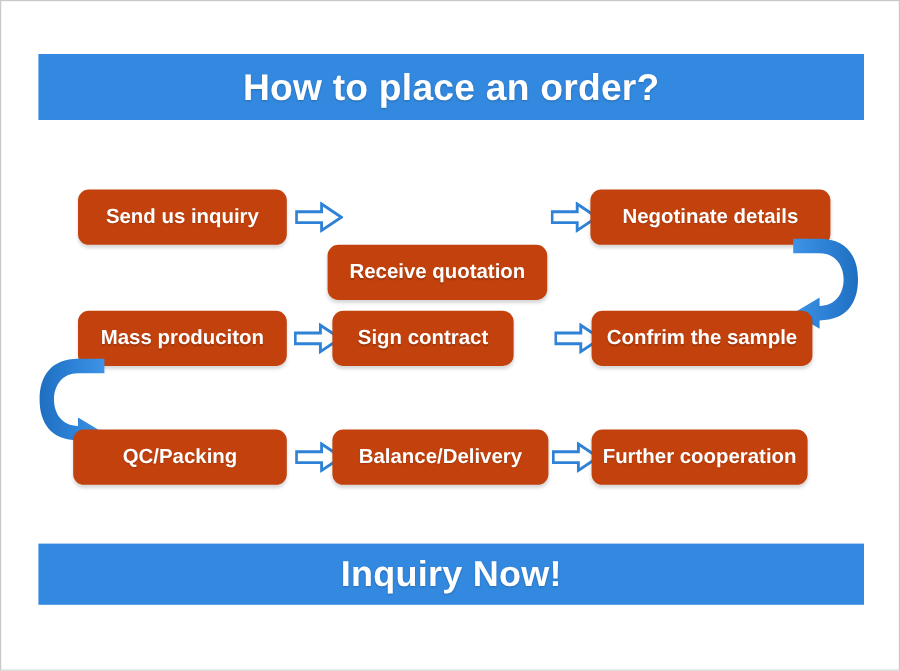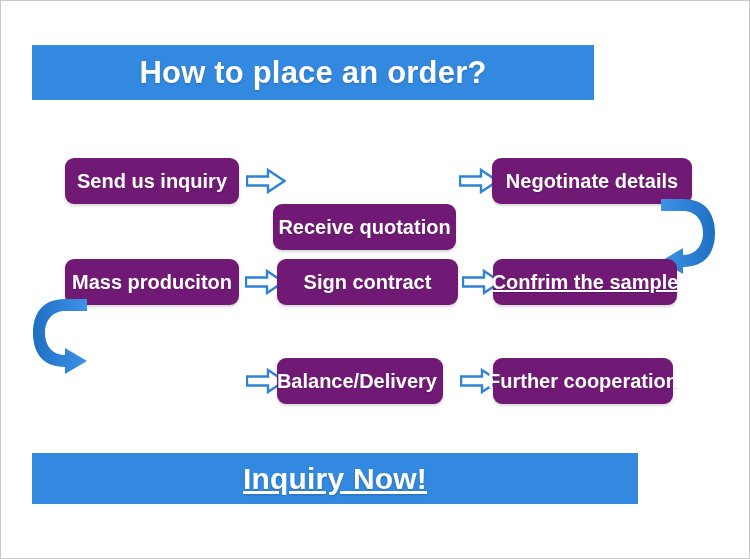--- a/index.html
+++ b/index.html
@@ -28,63 +28,62 @@
     align-items: center;
     justify-content: center;
     color: #ffffff;
     font-weight: bold;
     letter-spacing: 0.2px;
     text-shadow: 0 1px 2px rgba(0,0,0,0.22);
   }
   #banner-top {
     left: 31px;
     top: 44px;
-    width: 562px;
+    width: 688px;
     height: 55px;
     font-size: 31px;
   }
   #banner-bottom {
     left: 31px;
     top: 452px;
-    width: 606px;
+    width: 688px;
     height: 51px;
     font-size: 30px;
-    text-decoration: underline;
   }
 
   
   .node {
     position: absolute;
-    background: #701a75;
+    background: #c2410c;
     border-radius: 9px;
     display: flex;
     align-items: center;
     justify-content: center;
     color: #ffffff;
-    font-size: 20px;
+    font-size: 17px;
     font-weight: bold;
     height: 46px;
     box-shadow: 0 2px 3px rgba(0,0,0,0.16);
     text-shadow: 0 1px 1px rgba(0,0,0,0.18);
     box-sizing: border-box;
     padding: 0 6px;
     white-space: nowrap;
   }
 
   
   #node-r1c1 { left: 64px;  top: 157px; width: 174px; }
   #node-r1c2 { left: 272px; top: 157px; width: 183px; margin-top: 46px; }
   #node-r1c3 { left: 491px; top: 157px; width: 200px; }
   
   #node-r2c1 { left: 64px;  top: 258px; width: 174px; }
-  #node-r2c2 { left: 276px; top: 258px; width: 181px; }
-  #node-r2c3 { left: 492px; top: 258px; width: 184px; text-decoration: underline; }
+  #node-r2c2 { left: 276px; top: 258px; width: 151px; }
+  #node-r2c3 { left: 492px; top: 258px; width: 184px; }
   
   #node-r3c1 { left: 60px;  top: 357px; width: 178px; }
-  #node-r3c2 { left: 276px; top: 357px; width: 166px; justify-content: flex-end; }
+  #node-r3c2 { left: 276px; top: 357px; width: 180px; }
   #node-r3c3 { left: 492px; top: 357px; width: 180px; text-align: center; }
 
   
   .arrow-straight {
     position: absolute;
     width: 40px;
     height: 26px;
   }
   #arrow-r1-a { left: 245px; top: 167px; }
   #arrow-r1-b { left: 458px; top: 167px; }
@@ -208,20 +207,23 @@
                L 58,66
                L 36,53
                L 36,60
                C 23,60 16,50 16,38
                C 16,26 23,16 36,16
                L 58,16
                Z" fill="url(#gradLeft)"></path>
     </svg>
   </div>
 
+  <div class="node" id="node-r3c1">
+    <span>QC/Packing</span>
+  </div>
 
   <div class="arrow-straight" id="arrow-r3-a">
     <svg viewBox="0 0 40 26" width="40" height="26" aria-hidden="true">
       <polygon points="1,8.5 22,8.5 22,2 38.5,13 22,24 22,17.5 1,17.5" fill="#ffffff" stroke="#2f82d6" stroke-width="2.4" stroke-linejoin="miter"></polygon>
     </svg>
   </div>
 
   <div class="node" id="node-r3c2">
     <span>Balance/Delivery</span>
   </div>

